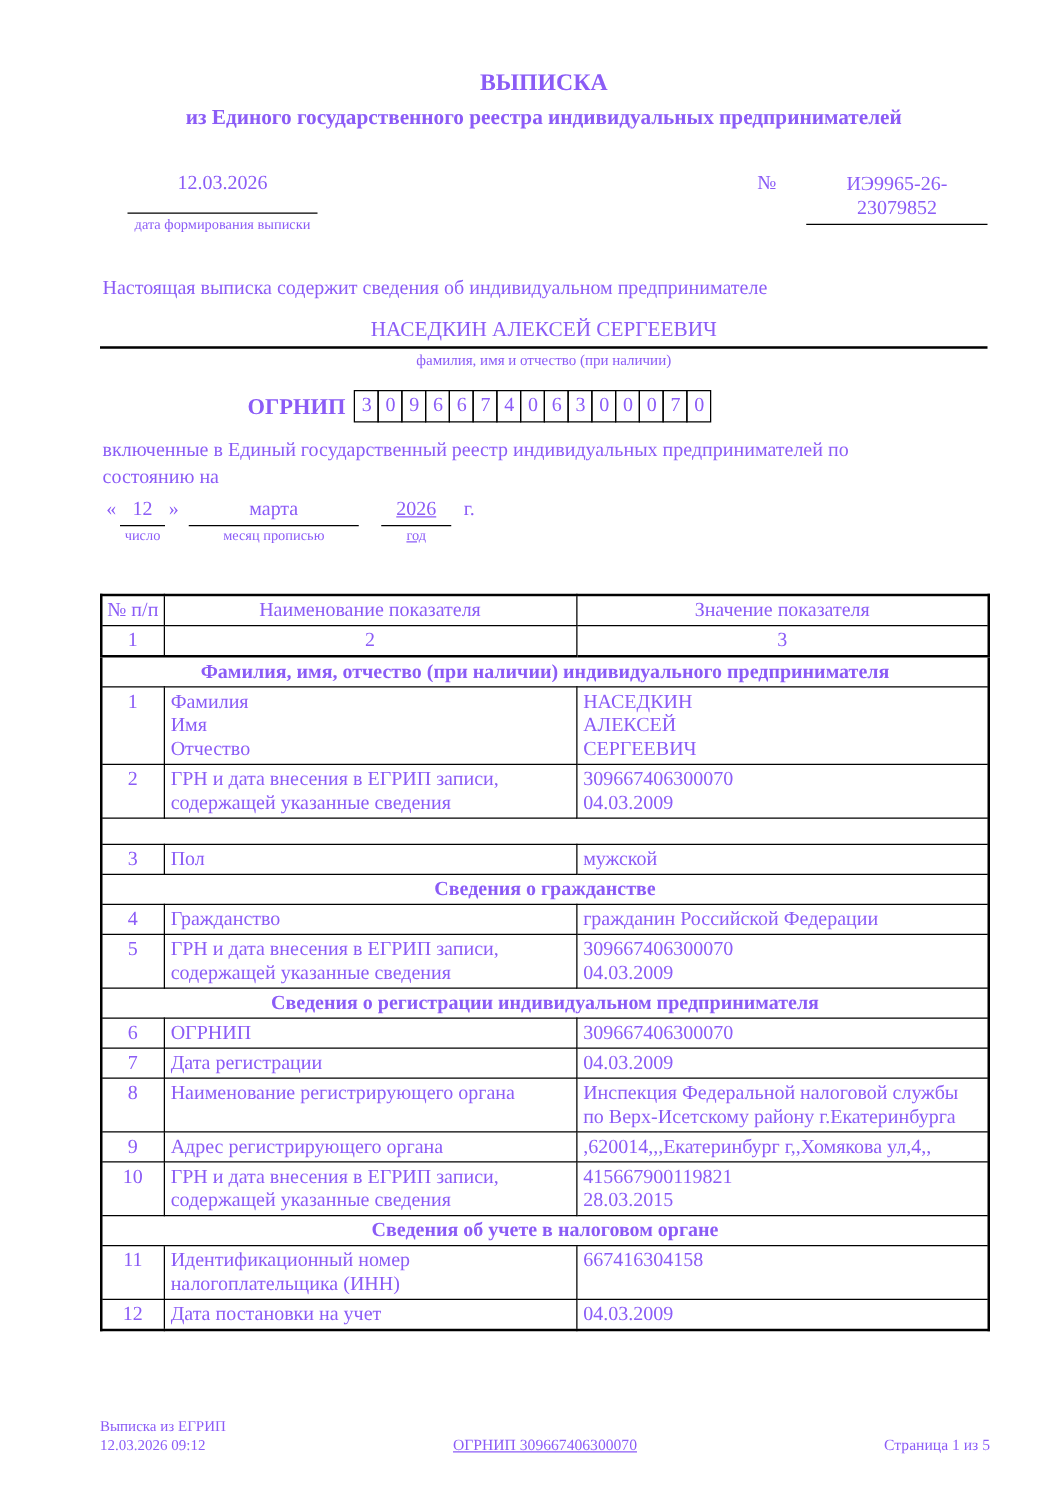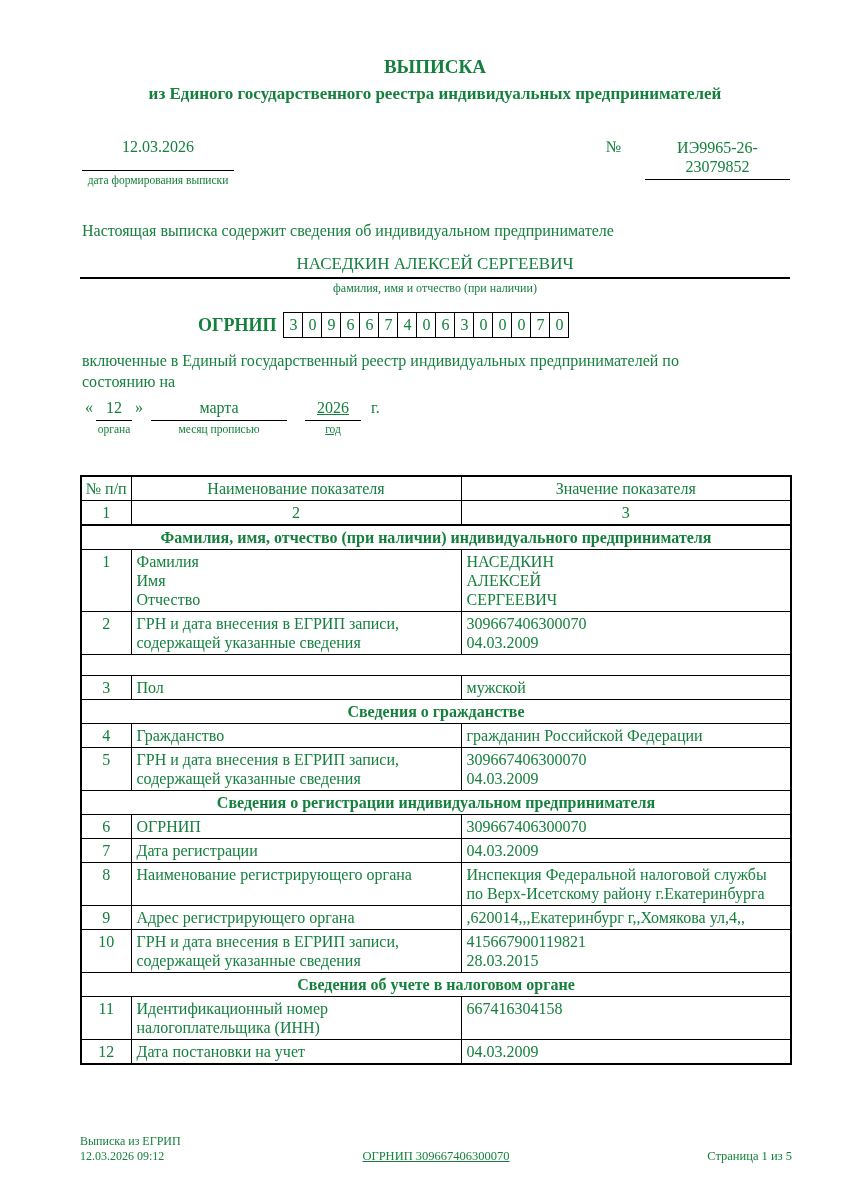--- a/index.html
+++ b/index.html
@@ -2,21 +2,21 @@
 <html><head>
 <meta charset="utf-8">
 <style>
   * { box-sizing: border-box; }
   html, body { margin: 0; padding: 0; background: #ffffff; }
   .page {
     position: relative;
     width: 848px;
     height: 1200px;
     background: #ffffff;
-    color: #15803d;
+    color: #8b5cf6;
     font-family: "Liberation Serif", "DejaVu Serif", serif;
     overflow: hidden;
   }
   .content {
     position: absolute;
     left: 80px;
     top: 0;
     width: 710px;
   }
   .doc-title {
@@ -31,20 +31,21 @@
     text-align: center;
     font-size: 17px;
     font-weight: bold;
     line-height: 20px;
   }
   .meta-row {
     display: flex;
     justify-content: space-between;
     align-items: flex-start;
     margin-top: 34px;
+    margin-left: 20px;
   }
   .date-block { width: 152px; margin-left: 2px; text-align: center; }
   .date-value {
     font-size: 16px;
     line-height: 18px;
     padding-bottom: 14px;
     border-bottom: 1px solid #000;
   }
   .block-caption {
     font-size: 11.5px;
@@ -224,21 +225,21 @@
       </div>
     </div>
 
     <div class="included-text">включенные в Единый государственный реестр индивидуальных предпринимателей по
 состоянию на</div>
 
     <div class="asof-row">
       <span class="quote">«</span>
       <span class="field field-day">
         <span class="field-value" style="display:block">12</span>
-        <span class="field-caption" style="display:block">органа</span>
+        <span class="field-caption" style="display:block">число</span>
       </span>
       <span class="quote">»</span>
       <span class="field field-month">
         <span class="field-value" style="display:block">марта</span>
         <span class="field-caption" style="display:block">месяц прописью</span>
       </span>
       <span class="field field-year">
         <span class="field-value" style="display:block">2026</span>
         <span class="field-caption" style="display:block">год</span>
       </span>

